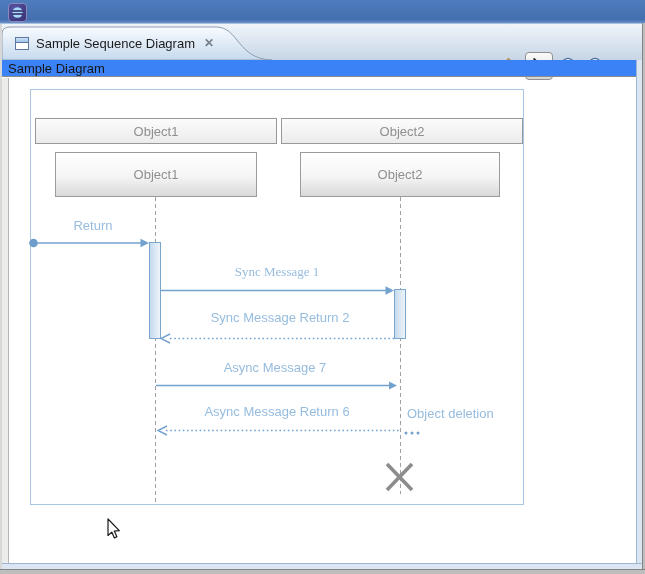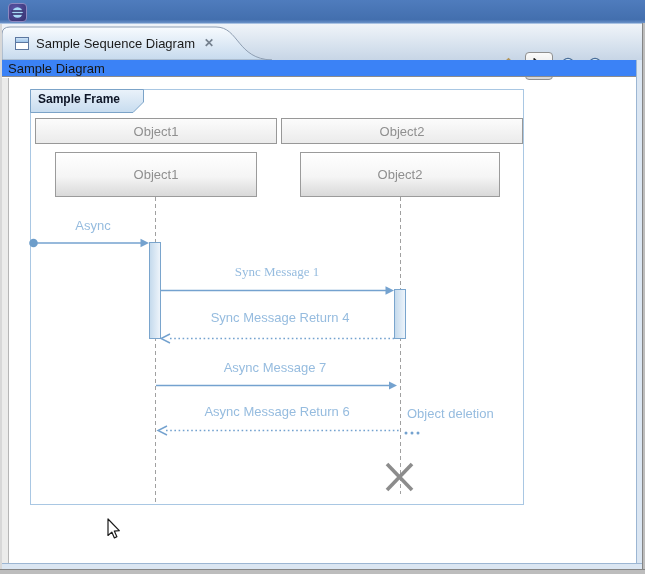--- a/index.html
+++ b/index.html
@@ -156,32 +156,20 @@
   </div>
 
   <div class="crumb-row">
     <span>Sample Diagram</span>
   </div>
 
   <div class="palette-strip"></div>
 
   <div class="seq-frame"></div>
 
-  <div class="frame-label">
-    <svg width="114" height="24" viewBox="0 0 114 24">
-      <defs>
-        <linearGradient id="lblGrad" x1="0" y1="0" x2="0" y2="1">
-          <stop offset="0" stop-color="#eaf2fa"></stop>
-          <stop offset="1" stop-color="#c7dcef"></stop>
-        </linearGradient>
-      </defs>
-      <path d="M0.5,0.5 H113.5 V13 L103,23.5 H0.5 Z" fill="url(#lblGrad)" stroke="#7ba3c8"></path>
-    </svg>
-    <span>Sample Frame</span>
-  </div>
 
   <div class="col-header c1">
     <span>Object1</span>
   </div>
   <div class="col-header c2">
     <span>Object2</span>
   </div>
 
   <div class="lifeline-head l1">
     <span>Object1</span>
@@ -247,23 +235,23 @@
     <g>
       <line x1="387" y1="464" x2="412" y2="490" stroke="#8c8c8c" stroke-width="3.6"></line>
       <line x1="412" y1="464" x2="387" y2="490" stroke="#8c8c8c" stroke-width="3.6"></line>
     </g>
 
     <g>
       <path d="M108,519 l0,16.5 l3.8,-3.4 l2.6,5.8 l2.5,-1.1 l-2.6,-5.7 l5,-0.4 Z" fill="#ffffff" stroke="#1a1a1a" stroke-width="1.2" stroke-linejoin="round"></path>
     </g>
   </svg>
 
-  <div class="msg-label lbl-start">Async</div>
+  <div class="msg-label lbl-start">Return</div>
   <div class="msg-label lbl-sync1">Sync Message 1</div>
-  <div class="msg-label lbl-syncret">Sync Message Return 4</div>
+  <div class="msg-label lbl-syncret">Sync Message Return 2</div>
   <div class="msg-label lbl-async1">Async Message 7</div>
   <div class="msg-label lbl-asyncret">Async Message Return 6</div>
   <div class="msg-label lbl-deletion">Object deletion</div>
 
   <div class="edge-left"></div>
   <div class="edge-right-blue"></div>
   <div class="edge-right-gray"></div>
   <div class="edge-bottom-blue"></div>
   <div class="edge-bottom-gray"></div>
 

